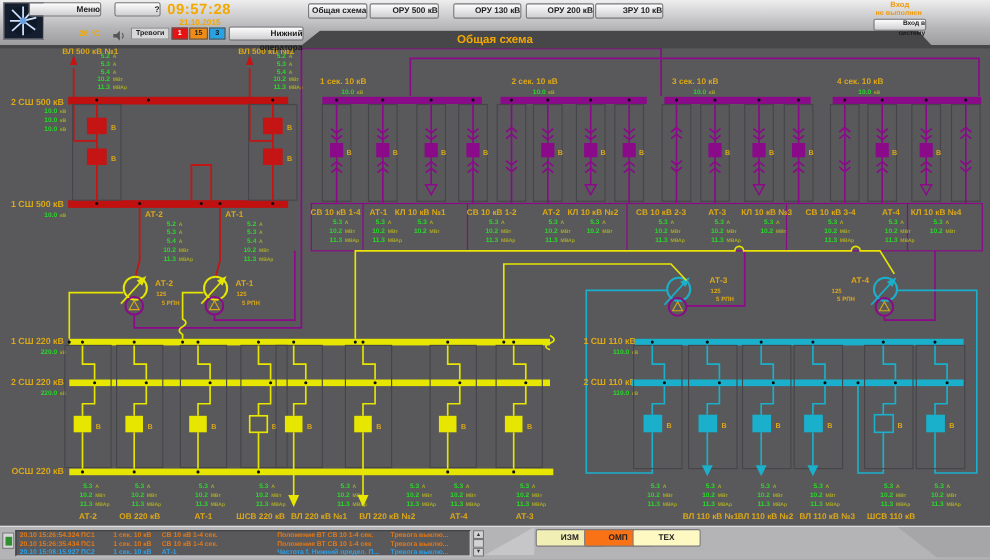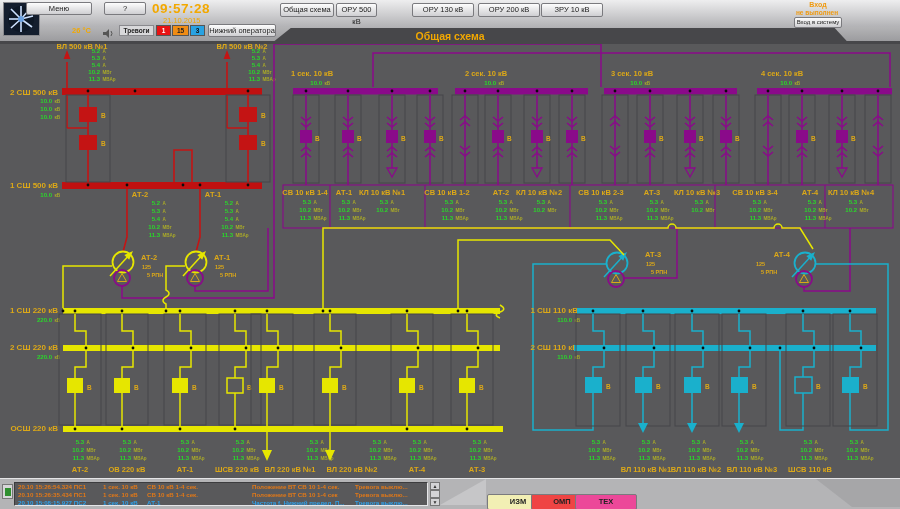--- a/index.html
+++ b/index.html
@@ -5,52 +5,52 @@
 *{margin:0;padding:0;box-sizing:border-box}
 html,body{width:900px;height:509px;overflow:hidden}
 body{position:relative;background:#59595b;font-family:"Liberation Sans",sans-serif}
 svg text{font-family:"Liberation Sans",sans-serif}
 
 #hdr{position:absolute;top:0;left:0;width:900px;height:44px;background:#47474a;z-index:5}
 #hdr .bar{position:absolute;top:0;left:0;width:900px;height:28px;background:linear-gradient(#eeeeef,#b0b0b3)}
 #hdr .ltrap{position:absolute;top:27px;left:0;width:292px;height:14px;background:linear-gradient(#b4b4b6,#9c9c9f);clip-path:polygon(0 0,100% 0,94% 100%,0 100%)}
 #hdr .rtrap{position:absolute;top:27px;left:828px;width:72px;height:14px;background:linear-gradient(#b4b4b6,#9c9c9f);clip-path:polygon(8% 0,100% 0,100% 100%,26% 100%)}
 #logo{position:absolute;top:2px;left:3px;width:37px;height:34px;background:#141e2e;border:1px solid #8a8a8e}
-.wbtn{position:absolute;background:linear-gradient(#fdfdfd,#cfcfd2);border:1px solid #7a7a7e;border-radius:2px;font-size:7.5px;font-weight:normal;color:#1b1b1b;text-align:center;line-height:12px}
+.wbtn{position:absolute;background:linear-gradient(#fdfdfd,#cfcfd2);border:1px solid #7a7a7e;border-radius:2px;font-size:7.5px;font-weight:bold;color:#1b1b1b;text-align:right;line-height:12px}
 #t-time{position:absolute;left:152px;top:1px;width:110px;font-size:13.5px;font-weight:bold;color:#f2a800;letter-spacing:.5px}
-#t-date{position:absolute;left:163px;top:16px;width:90px;font-size:7.5px;font-weight:normal;color:#f2a800}
+#t-date{position:absolute;left:163px;top:16px;width:90px;font-size:7.5px;font-weight:bold;color:#f2a800}
 #t-temp{position:absolute;left:72px;top:26px;width:30px;font-size:7.5px;font-weight:bold;color:#f2a800}
 #spk{position:absolute;left:102px;top:25px;width:13px;height:11px}
 #alab{position:absolute;left:119px;top:25px;width:35px;height:11px;background:#d8d8da;border:1px solid #8a8a8e;font-size:6.5px;font-weight:bold;color:#222;text-align:center;line-height:9px}
 .abox{position:absolute;top:25px;height:11px;font-size:6.5px;font-weight:bold;text-align:center;line-height:10px;border:1px solid #555}
 #ared{left:156px;width:15px;background:#e81212;color:#fff}
 #aorg{left:172px;width:17px;background:#f08c14;color:#222}
 #ablu{left:190px;width:15px;background:#28a2e2;color:#111}
 #jrn{left:208px;top:24px;width:68px;height:13px}
 .tab{top:3px;height:14px}
-#tab0{left:280px;width:54px}#tab1{left:336px;width:41px}#tab2{left:412px;width:62px}#tab3{left:478px;width:62px}#tab4{left:541px;width:62px}
+#tab0{left:280px;width:54px}#tab1{left:336px;width:63px}#tab2{left:412px;width:62px}#tab3{left:478px;width:62px}#tab4{left:541px;width:62px}
 #login1{position:absolute;left:792px;top:1px;width:52px;text-align:center;font-size:7px;font-weight:bold;color:#ef9a10}
 #login2{position:absolute;left:786px;top:9px;width:62px;text-align:center;font-size:6.5px;font-weight:bold;color:#ef9a10}
 #loginb{left:794px;top:17px;width:48px;height:11px;font-size:6px;line-height:9px}
 #title{position:absolute;left:0;top:30px;width:900px;text-align:center;font-size:10.5px;font-weight:bold;color:#f2a800}
 
 #ftr{position:absolute;left:0;top:478px;width:900px;height:31px;background:#b4b4b6;border-top:1px solid #e4e4e6;z-index:5}
 #ftr .slant1{position:absolute;left:440px;top:0;width:46px;height:26px;background:#c6c6c8;clip-path:polygon(100% 0,100% 100%,0 100%)}
 #ftr .slant2{position:absolute;left:780px;top:0;width:120px;height:28px;background:#a6a6a8;clip-path:polygon(30% 0,100% 0,100% 100%,60% 100%)}
 #logwin{position:absolute;left:14px;top:3px;width:414px;height:24px;background:#59595b;border:1px solid;border-color:#3c3c3e #e6e6e8 #e6e6e8 #3c3c3e;overflow:hidden}
 .lrow{position:absolute;left:0;width:414px;height:8px;font-size:6.2px;font-weight:bold;white-space:nowrap}
 .lrow span{position:absolute;top:0}
 .lc-ts{left:3px}.lc-sec{left:88px}.lc-bay{left:132px}.lc-msg{left:237px}.lc-st{left:340px}
 .lo{color:#e07818}.lb{color:#2fa0e8}
 #logicon{position:absolute;left:2px;top:5px;width:11px;height:15px;background:#d6d6d8;border:1px solid #777}
 #logicon:after{content:"";position:absolute;left:2px;top:3px;width:6px;height:8px;background:#2f8f2f}
 #sbar{position:absolute;left:430px;top:3px;width:10px;height:24px}
 .sbx{position:absolute;left:0;width:10px;height:8px;background:#d4d4d6;border:1px solid #777;font-size:5px;line-height:6px;text-align:center;color:#333}
-#fb0,#fb1,#fb2{position:absolute;top:15px;width:62px;height:16px;border:1px solid #7a7a7e;border-radius:2px;font-size:7.5px;font-weight:bold;color:#222;text-align:center;line-height:14px}
-#fb0{left:487px;background:#f2efb4}#fb1{left:531px;background:#ef4444}#fb2{left:575px;background:#ec4899}
+#fb0,#fb1,#fb2{position:absolute;top:2px;width:62px;height:16px;border:1px solid #7a7a7e;border-radius:2px;font-size:7.5px;font-weight:bold;color:#222;text-align:center;line-height:14px}
+#fb0{left:487px;background:#f2efb4}#fb1{left:531px;background:#f97316}#fb2{left:575px;background:#fef9c3}
 
 #schem{position:absolute;left:0;top:0;z-index:1}
 .rl{stroke:#c41414;stroke-width:1.6;fill:none}
 .pl{stroke:#8a0a8a;stroke-width:1.5;fill:none}
 .yl{stroke:#e6e600;stroke-width:1.5;fill:none}
 .cl{stroke:#1ab0cc;stroke-width:1.5;fill:none}
 .rf{fill:#c41414}.pf{fill:#8a0a8a}.yf{fill:#e6e600}.cf{fill:#1ab0cc}
 .yo{fill:none;stroke:#e6e600;stroke-width:1.5}
 .co{fill:none;stroke:#1ab0cc;stroke-width:1.5}
 .rbus{fill:#c01010}.pbus{fill:#8a0a8a}.ybus{fill:#e6e600}.cbus{fill:#1ab0cc}

